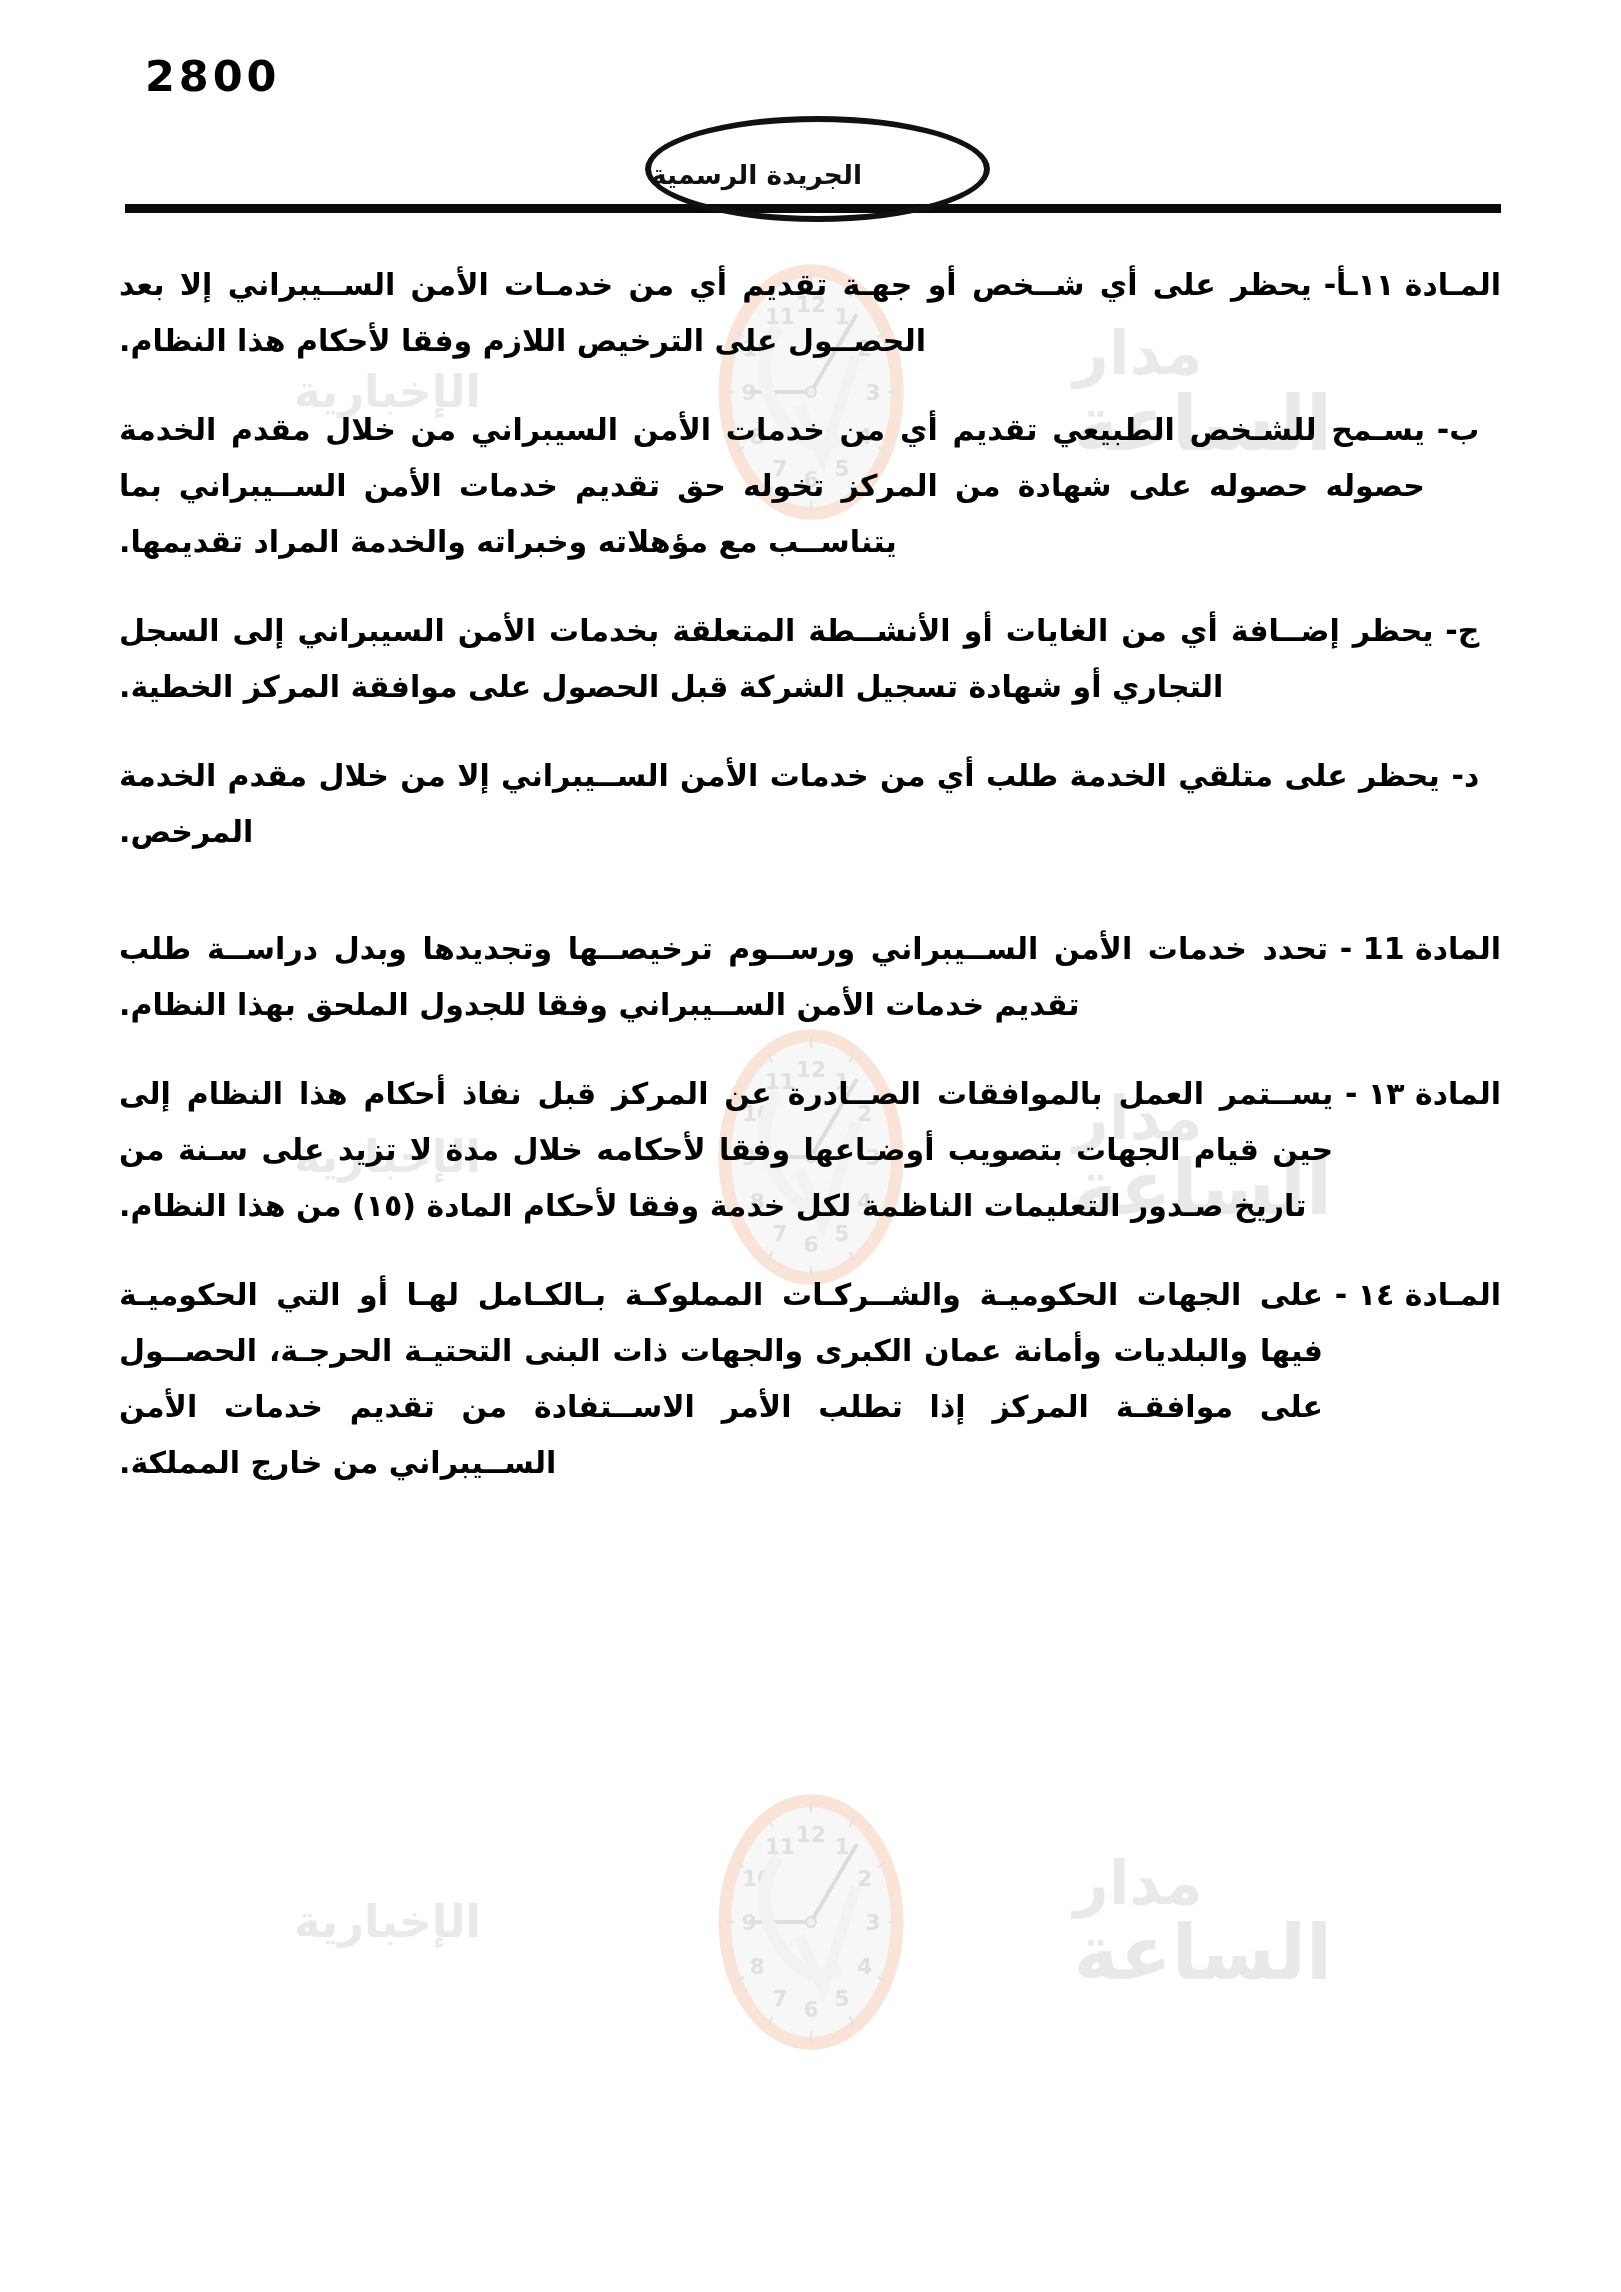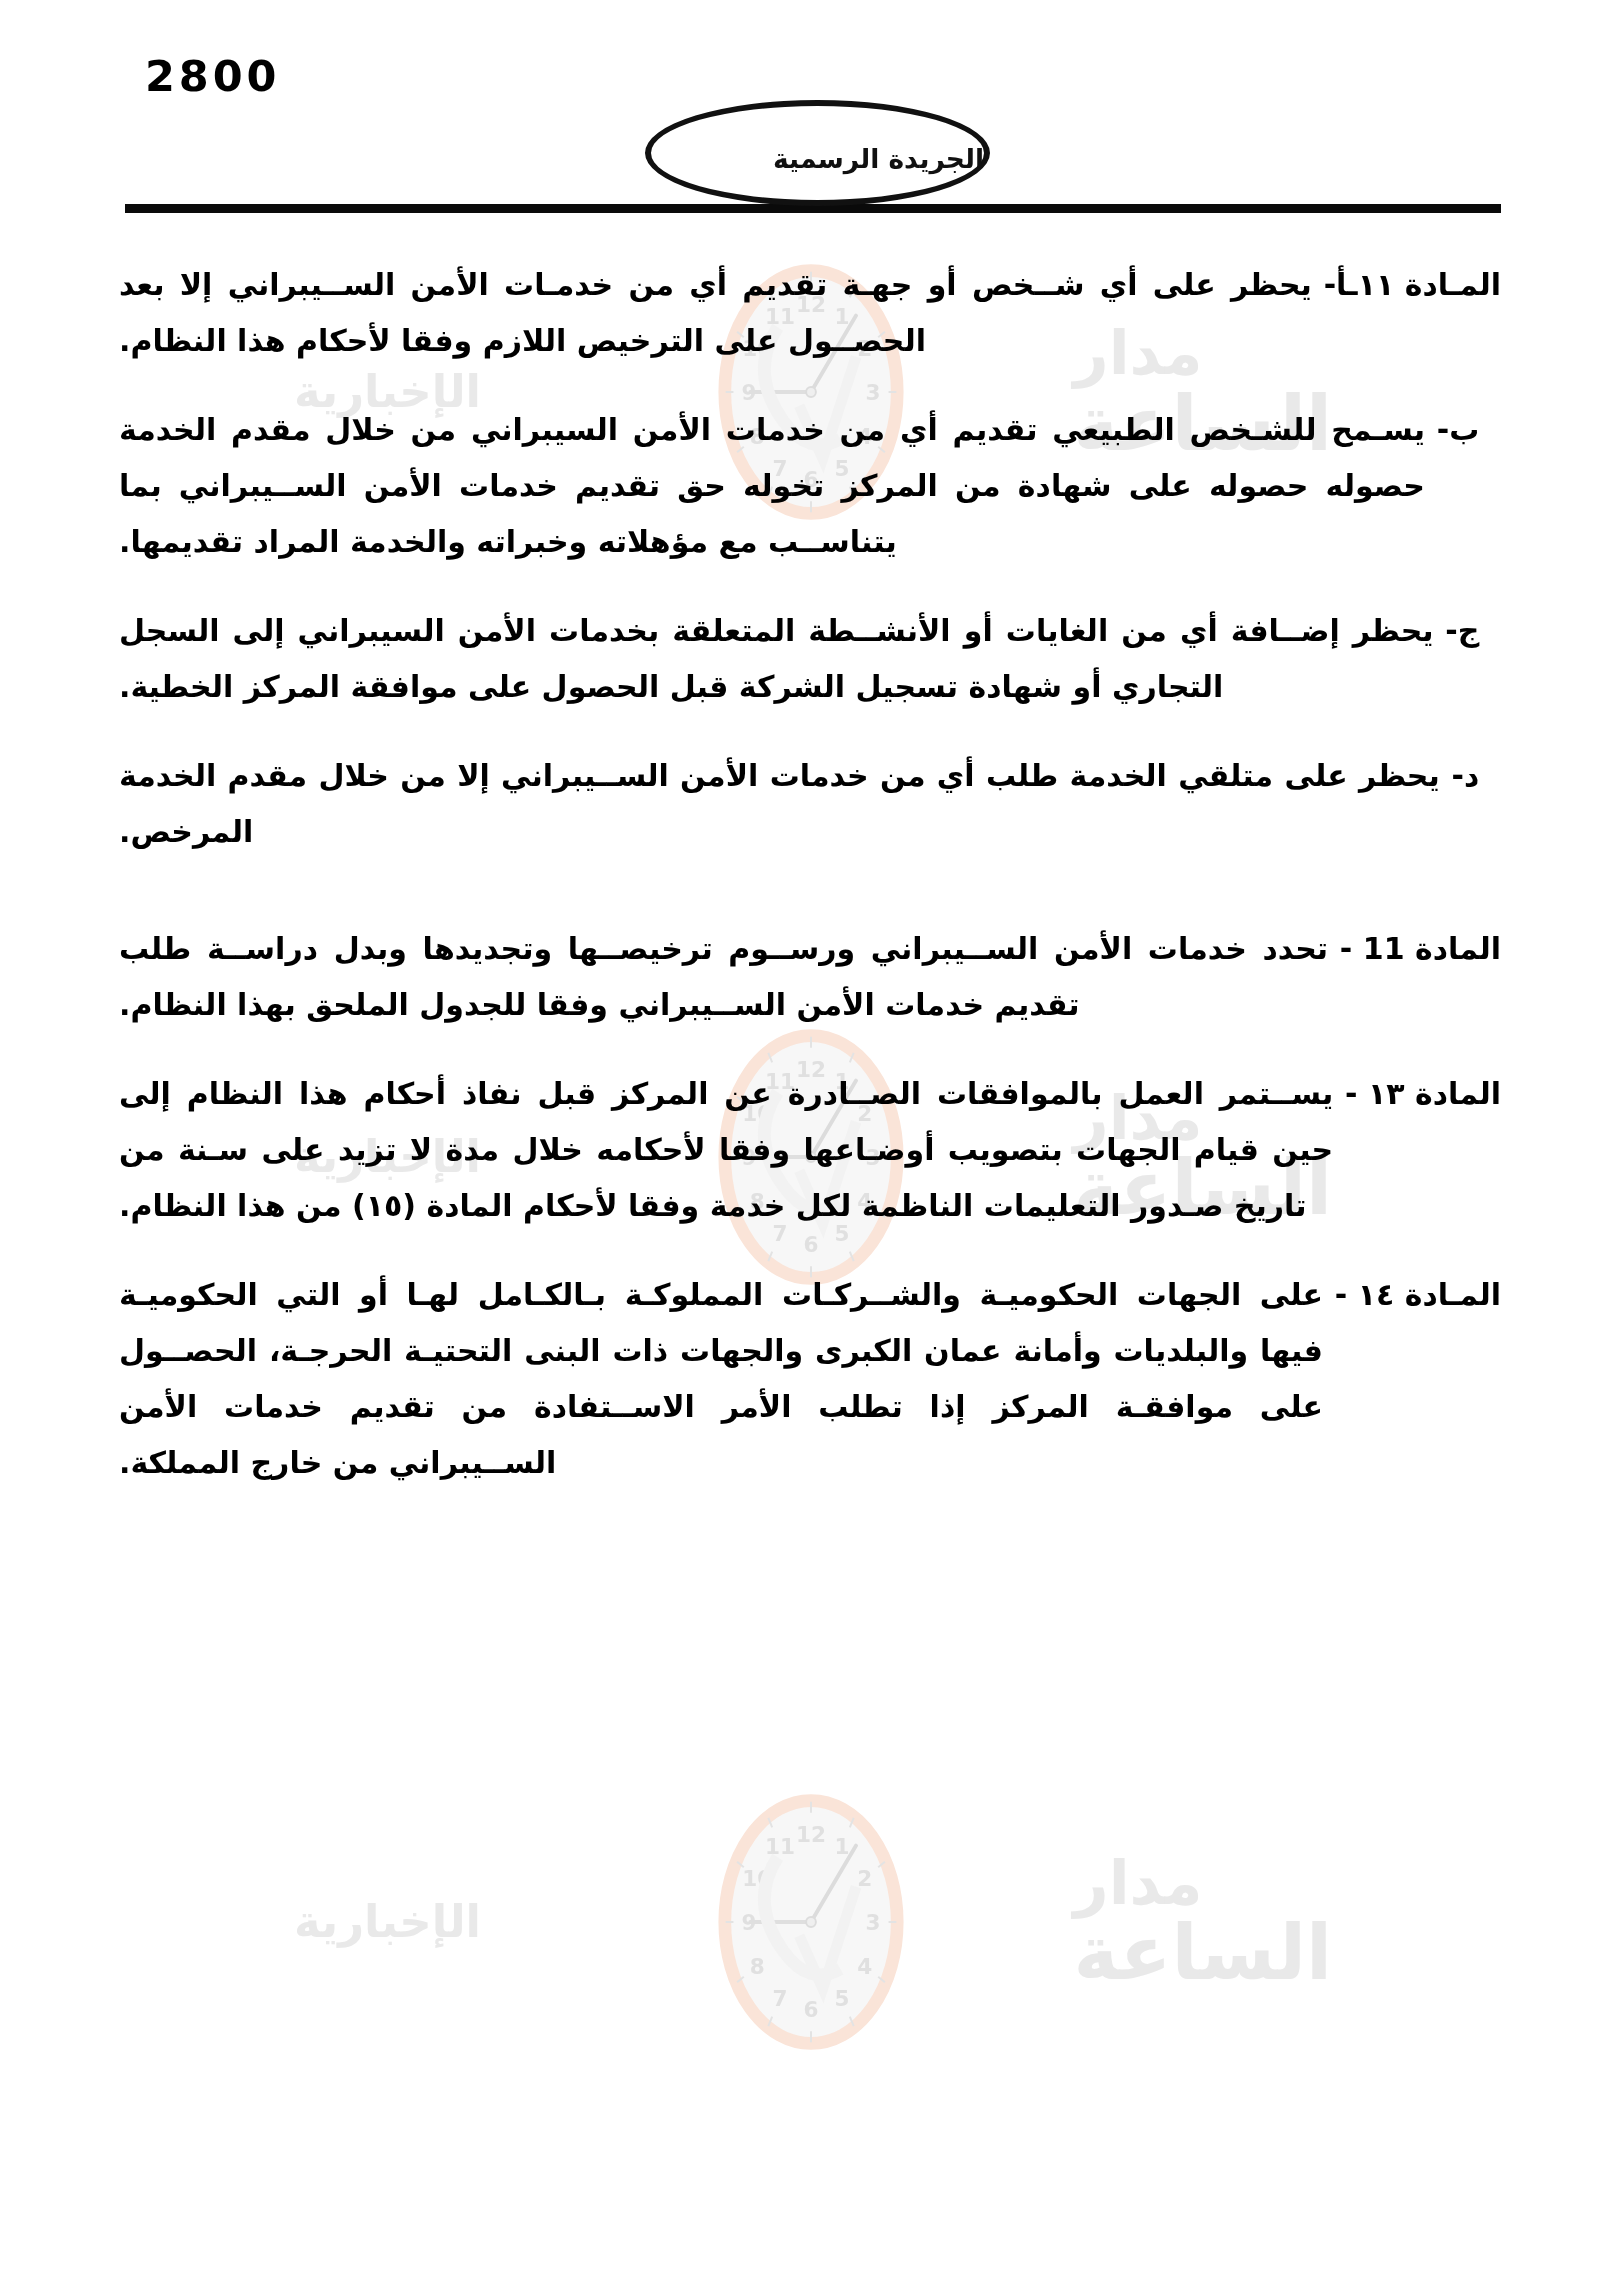--- a/index.html
+++ b/index.html
@@ -87,30 +87,30 @@
     position: absolute;
     top: 204px;
     left: 125px;
     width: 1376px;
     height: 8.8px;
     background: #0a0a0a;
   }
 
   #gazette-oval {
     position: absolute;
-    top: 100px;
+    top: 116px;
     left: 645px;
     width: 333px;
     height: 94px;
     border: 6.9px solid #111111;
     border-radius: 50% / 50%;
     background: transparent;
     display: flex;
     align-items: center;
-    justify-content: flex-start;
+    justify-content: flex-end;
     z-index: 3;
   }
   #gazette-oval-label {
     font-family: "DejaVu Sans", "Liberation Sans", sans-serif;
     font-size: 26.5px;
     font-weight: 700;
     color: #111;
     direction: rtl;
     padding-top: 11.8px;
   }

